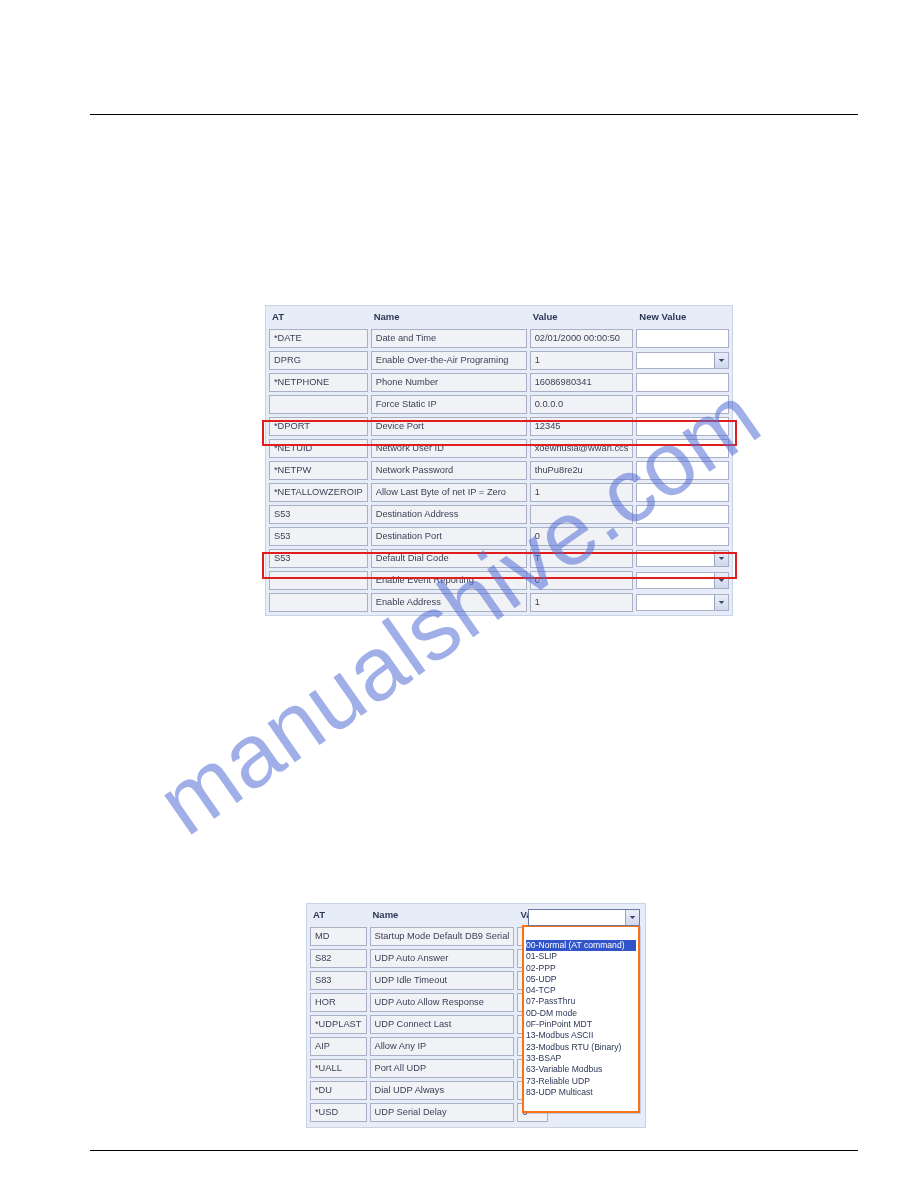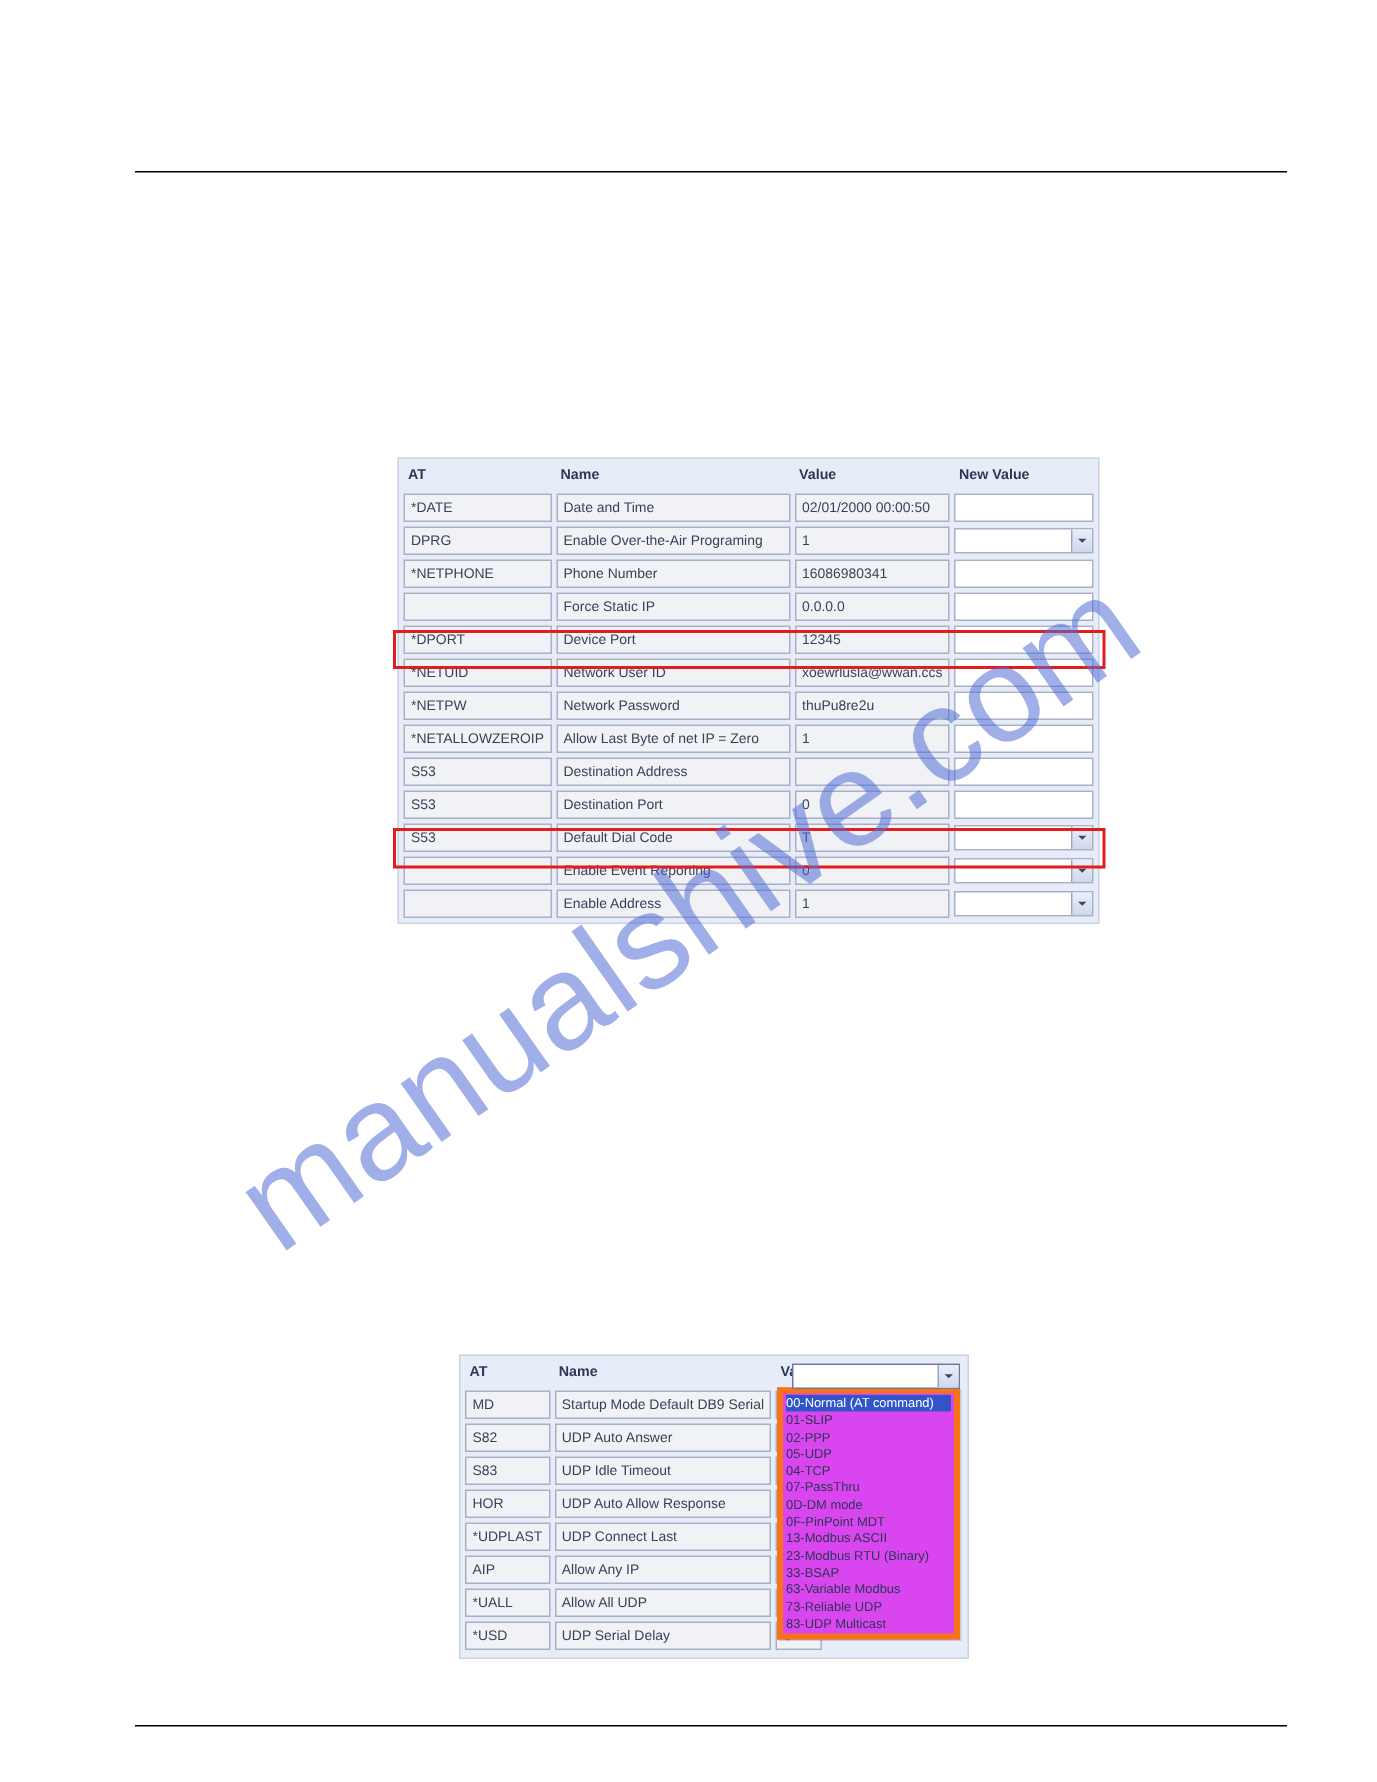--- a/index.html
+++ b/index.html
@@ -119,26 +119,26 @@
   .panel1 table.config th:nth-child(2) { width: 150px; }
   .panel1 table.config th:nth-child(3) { width: 96px; }
   .panel1 table.config th:nth-child(4) { width: auto; }
 
   
   .dropdown-open {
     position: absolute;
     right: 5px;
     top: 21px;
     width: 110px;
-    background: #d946ef;
-    border: 4px solid #f97316;
+    background: #ffffff;
+    border: 2px solid #f97316;
     font-size: 8.6px;
     line-height: 11.3px;
     color: #2c3656;
-    padding: 1px 2px;
+    padding: 13px 2px;
     box-shadow: 1px 1px 0 rgba(60,70,100,0.2);
     z-index: 5;
   }
   .dropdown-open .opt.sel {
     background: #3154c9;
     color: #fff;
   }
   .dd-head {
     position: absolute;
     right: 5px;
@@ -467,24 +467,36 @@
               <td>
                 <div class="cell-box">1</div>
               </td>
               <td></td>
             </tr>
             <tr>
               <td>
                 <div class="cell-box">*UALL</div>
               </td>
               <td>
-                <div class="cell-box">Allow All UDP</div>
+                <div class="cell-box">Port All UDP</div>
               </td>
               <td>
                 <div class="cell-box">1</div>
+              </td>
+              <td></td>
+            </tr>
+            <tr>
+              <td>
+                <div class="cell-box">*DU</div>
+              </td>
+              <td>
+                <div class="cell-box">Dial UDP Always</div>
+              </td>
+              <td>
+                <div class="cell-box">0</div>
               </td>
               <td></td>
             </tr>
             <tr>
               <td>
                 <div class="cell-box">*USD</div>
               </td>
               <td>
                 <div class="cell-box">UDP Serial Delay</div>
               </td>

